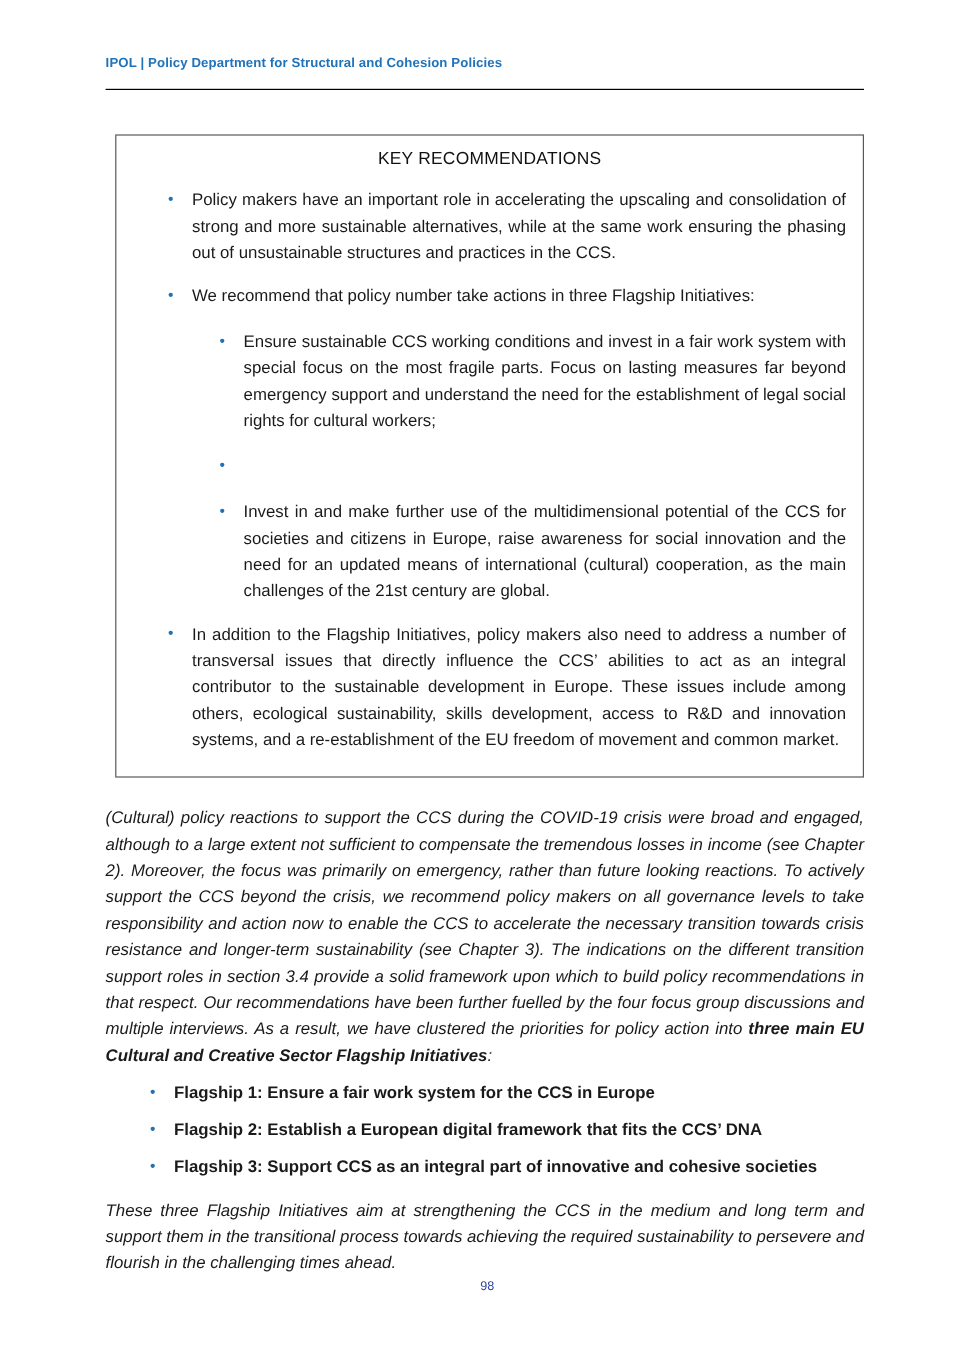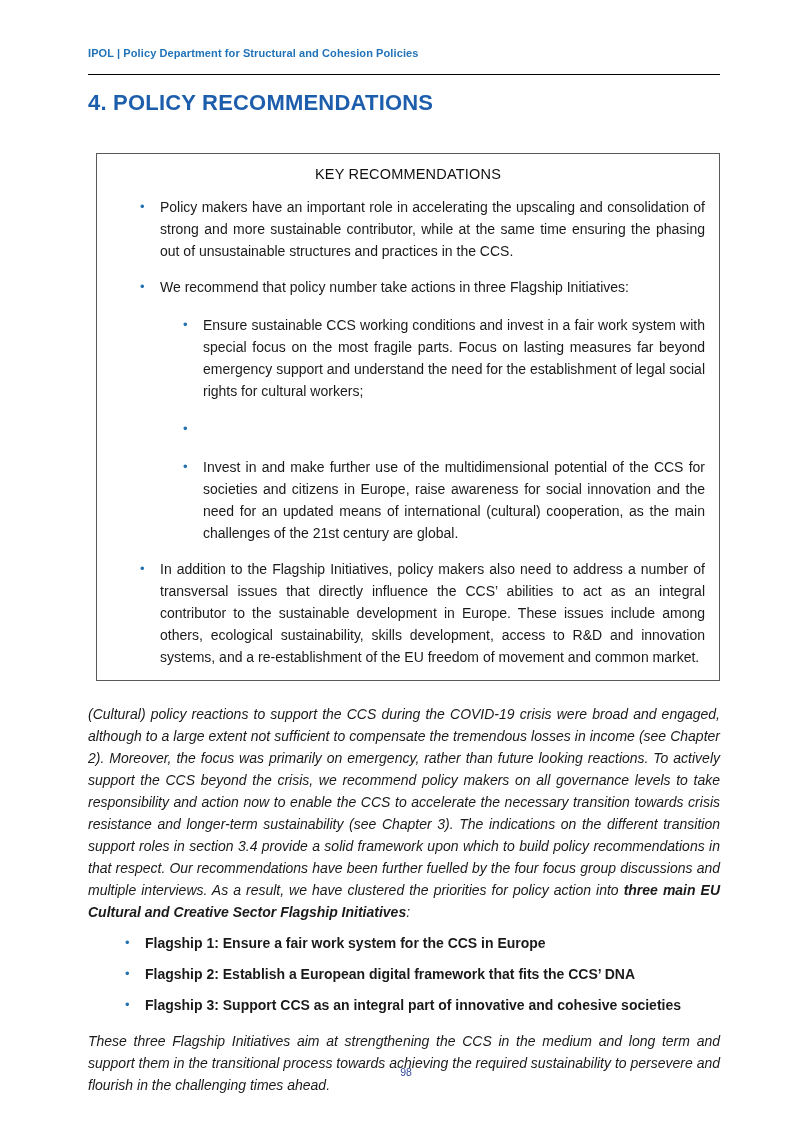--- a/index.html
+++ b/index.html
@@ -29,21 +29,21 @@
     font-size: 22px;
     font-weight: bold;
     color: #1c5dac;
     letter-spacing: 0.2px;
   }
 
   .key-box {
     margin-top: 37px;
     margin-left: 8px;
     border: 1px solid #595959;
-    padding: 10px 14px 12px 14px;
+    padding: 10px 14px 20px 14px;
     box-sizing: border-box;
   }
   .box-heading {
     text-align: center;
     font-size: 14.5px;
     color: #111111;
     margin-top: 2px;
     letter-spacing: 0.2px;
   }
 
@@ -99,28 +99,27 @@
 
 <div class="page">
   <div class="content">
 
     <div class="header">
       <span>IPOL | Policy Department for Structural and Cohesion Policies</span>
     </div>
 
     <hr class="rule">
 
-    <h1 class="title">4. POLICY RECOMMENDATIONS</h1>
 
     <div class="key-box">
       <div class="box-heading">KEY RECOMMENDATIONS</div>
 
       <div class="bullet l1">
         <span class="dot">•</span>
-        <span class="btext">Policy makers have an important role in accelerating the upscaling and consolidation of strong and more sustainable contributor, while at the same time ensuring the phasing out of unsustainable structures and practices in the CCS.</span>
+        <span class="btext">Policy makers have an important role in accelerating the upscaling and consolidation of strong and more sustainable alternatives, while at the same work ensuring the phasing out of unsustainable structures and practices in the CCS.</span>
       </div>
 
       <div class="bullet l1">
         <span class="dot">•</span>
         <span class="btext">We recommend that policy number take actions in three Flagship Initiatives:</span>
       </div>
 
       <div class="bullet l2">
         <span class="dot">•</span>
         <span class="btext">Ensure sustainable CCS working conditions and invest in a fair work system with special focus on the most fragile parts. Focus on lasting measures far beyond emergency support and understand the need for the establishment of legal social rights for cultural workers;</span>

